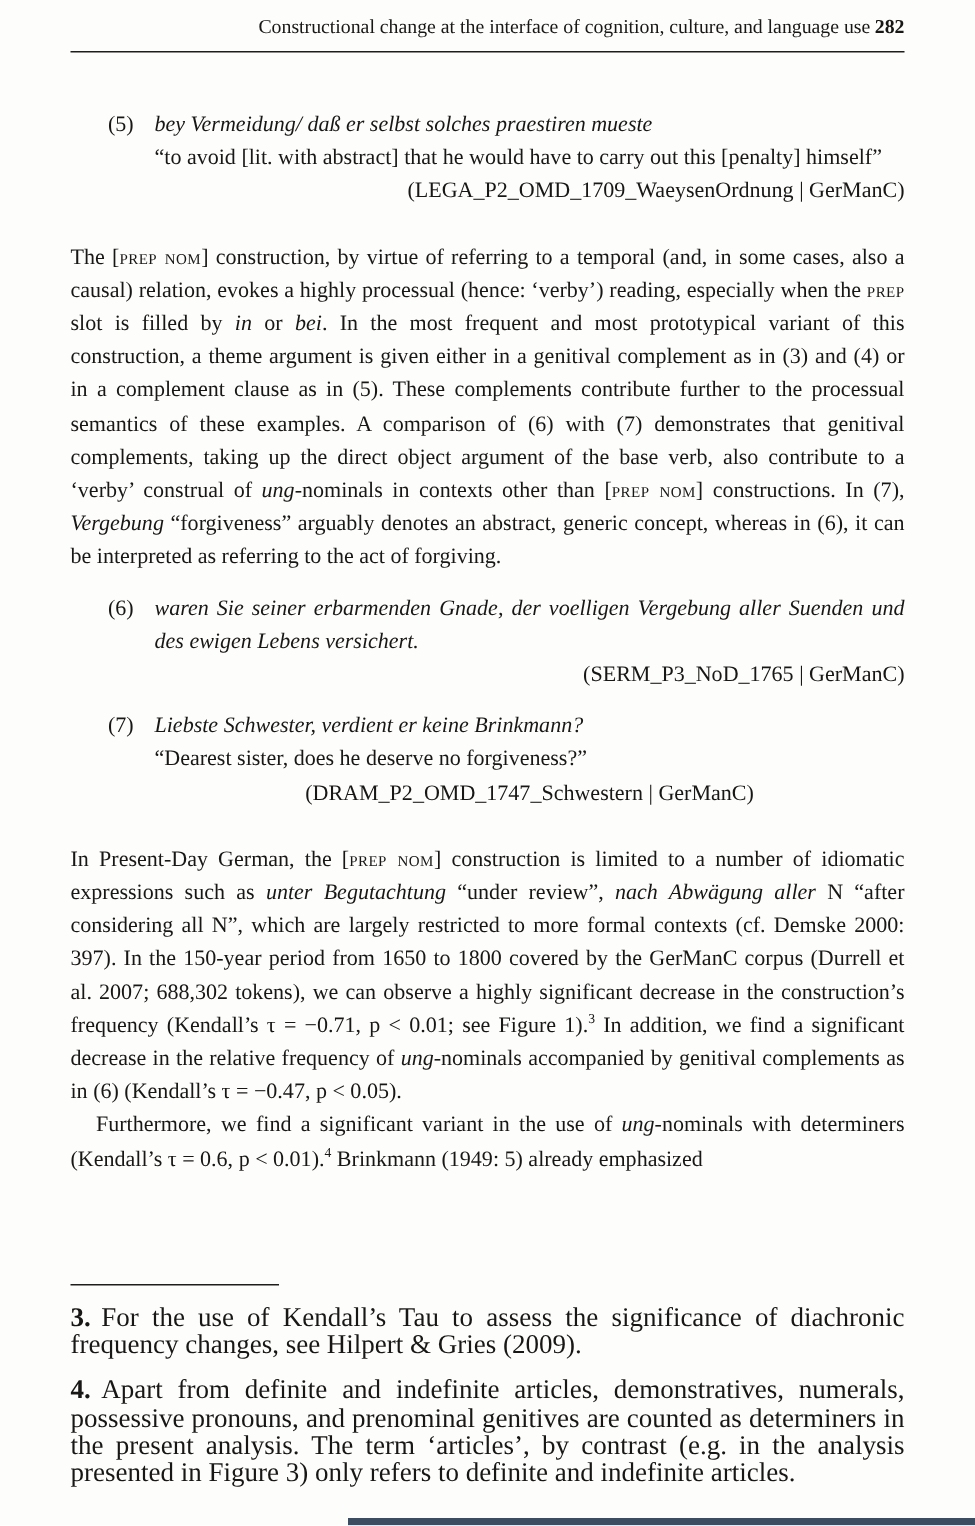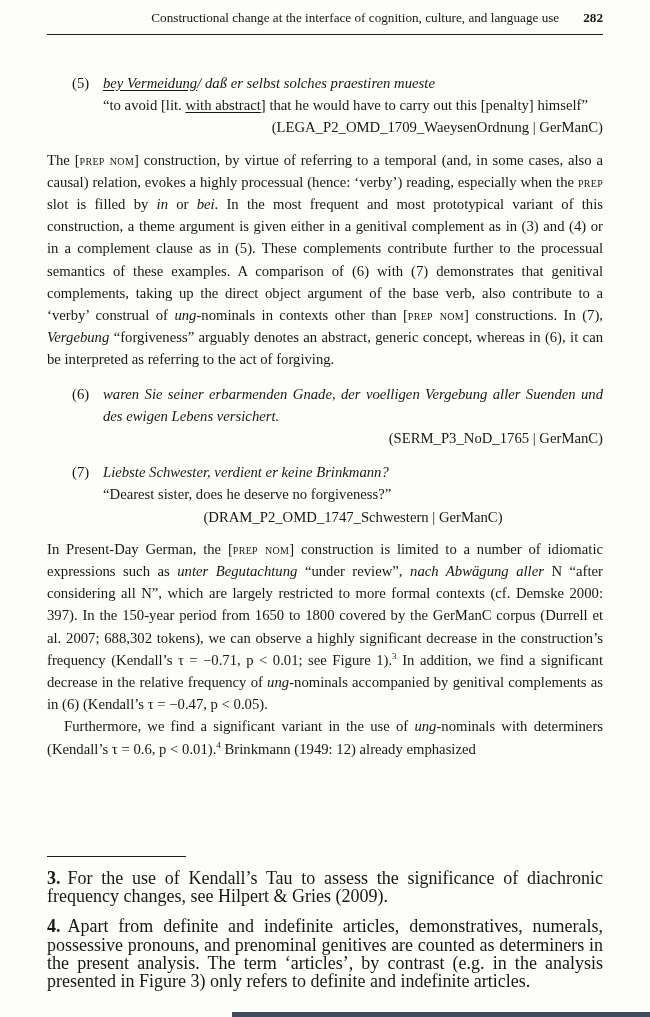--- a/index.html
+++ b/index.html
@@ -13,31 +13,31 @@
     font-family: "Liberation Serif", "DejaVu Serif", serif;
     box-sizing: border-box;
     padding: 6px 47px 0 47px;
     overflow: hidden;
   }
   
   .running-header {
     display: flex;
     justify-content: flex-end;
     align-items: baseline;
-    gap: 24px;
+    gap: 3px;
     font-size: 13.2px;
     line-height: 18px;
     padding-top: 3px;
   }
   .rh-page { font-weight: 700; }
   .header-rule { border-bottom: 1.4px solid #1e1d1b; margin-top: 7px; }
 
   
   .body-par {
-    margin: 10px 0 0 0;
+    margin: 22px 0 0 0;
     font-size: 14.7px;
     line-height: 22.2px;
     text-align: justify;
     font-family: Liberation Serif, serif;
   }
   .body-par.indent { text-indent: 17px; margin-top: 0; }
 
   
   .example {
     position: relative;
@@ -49,21 +49,21 @@
   }
   .example.first { margin-top: 37px; }
   .ex-num { position: absolute; left: 25px; top: 0; }
   .ex-trans { }
   .ex-ref { float: right; }
   .ex-ref-line { text-align: center; }
   .example::after { content:""; display:block; clear:both; }
 
   
   .rs-i  { font-style: italic; }
-  .rs-u  { text-decoration: underline; text-underline-offset: 2px; }
+  .rs-u  { text-underline-offset: 2px; }
   .rs-sc { font-variant: small-caps; letter-spacing: 0.3px; }
   .rs-sup{ font-size: 0.62em; vertical-align: super; line-height: 0; }
 
   
   .footnotes {
     position: absolute;
     left: 47px;
     right: 47px;
     top: 856px;
   }
@@ -120,21 +120,21 @@
     <span class="ex-num">(7)</span>
     <div class="ex-german"><span class="rs-i">Liebste Schwester, verdient er keine Brinkmann?</span></div>
     <div class="ex-trans">
       <span><span>“Dearest sister, does he deserve no forgiveness?”</span></span>
     </div>
     <div class="ex-ref-line">(DRAM_P2_OMD_1747_Schwestern | GerManC)</div>
   </div>
 
   <p class="body-par"><span>In Present-Day German, the [</span><span class="rs-sc">prep nom</span><span>] construction is limited to a number of idiomatic expressions such as </span><span class="rs-i">unter Begutachtung</span><span> “under review”, </span><span class="rs-i">nach Abwägung aller</span><span> N “after considering all N”, which are largely restricted to more formal contexts (cf. Demske 2000: 397). In the 150-year period from 1650 to 1800 covered by the GerManC corpus (Durrell et al. 2007; 688,302 tokens), we can observe a highly significant decrease in the construction’s frequency (Kendall’s τ = −0.71, p &lt; 0.01; see Figure 1).</span><span class="rs-sup">3</span><span> In addition, we find a significant decrease in the relative frequency of </span><span class="rs-i">ung</span><span>-nominals accompanied by genitival complements as in (6) (Kendall’s τ = −0.47, p &lt; 0.05).</span></p>
 
-  <p class="body-par indent"><span>Furthermore, we find a significant variant in the use of </span><span class="rs-i">ung</span><span>-nominals with determiners (Kendall’s τ = 0.6, p &lt; 0.01).</span><span class="rs-sup">4</span><span> Brinkmann (1949: 12) already emphasized</span></p>
+  <p class="body-par indent"><span>Furthermore, we find a significant variant in the use of </span><span class="rs-i">ung</span><span>-nominals with determiners (Kendall’s τ = 0.6, p &lt; 0.01).</span><span class="rs-sup">4</span><span> Brinkmann (1949: 5) already emphasized</span></p>
 
   <div class="footnotes">
     <div class="fn-rule"></div>
     <p class="footnote"><span class="fn-num">3.</span><span><span>For the use of Kendall’s Tau to assess the significance of diachronic frequency changes, see Hilpert &amp; Gries (2009).</span></span></p>
     <p class="footnote"><span class="fn-num">4.</span><span><span>Apart from definite and indefinite articles, demonstratives, numerals, possessive pronouns, and prenominal genitives are counted as determiners in the present analysis. The term ‘articles’, by contrast (e.g. in the analysis presented in Figure 3) only refers to definite and indefinite articles.</span></span></p>
   </div>
 
   <div class="bottom-bar"></div>
 
 </div>

